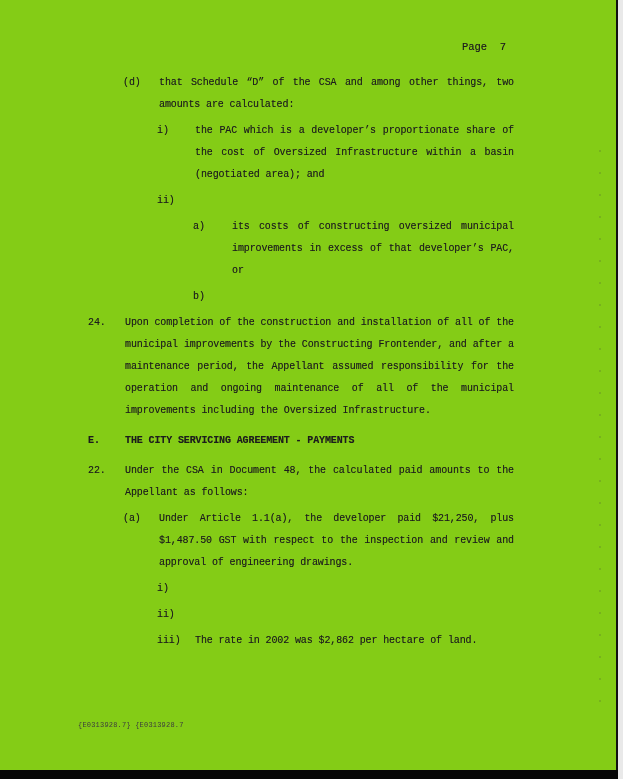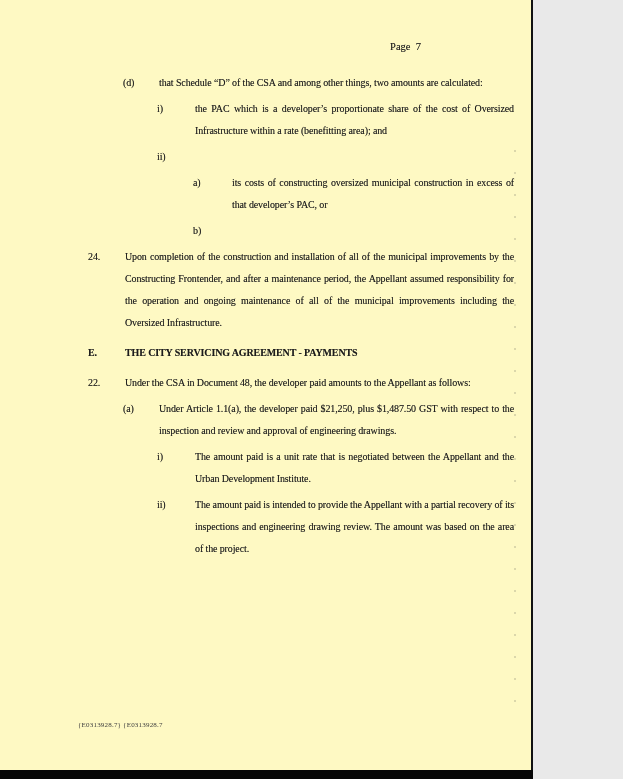--- a/index.html
+++ b/index.html
@@ -1,21 +1,21 @@
 <!DOCTYPE html>
 <html><head>
 <meta charset="utf-8">
 <style>
   html,body{margin:0;padding:0;background:#e9e9e9;}
   .page{
     position:relative;
-    width:533px;height:779px;
-    background:#fef9c3;
+    width:618px;height:779px;
+    background:#84cc16;
     overflow:hidden;
-    font-family:Liberation Serif, serif;
+    font-family:Liberation Mono, monospace;
     color:#1c1c1c;
   }
   
   .edge-right{
     position:absolute;top:0;right:0;width:2px;height:779px;
     background:#111;
   }
   .edge-bottom{
     position:absolute;left:0;bottom:0;width:623px;height:9px;
     background:#050505;
@@ -62,55 +62,57 @@
 <div class="page">
   <div class="page-number">Page  7</div>
 
   <div class="doc">
       <div class="item lvl2">
         <span class="marker">(d)</span>
         <span class="text">that Schedule “D” of the CSA and among other things, two amounts are calculated:</span>
       </div>
       <div class="item lvl3">
         <span class="marker">i)</span>
-        <span class="text">the PAC which is a developer’s proportionate share of the cost of Oversized Infrastructure within a rate (benefitting area); and</span>
+        <span class="text">the PAC which is a developer’s proportionate share of the cost of Oversized Infrastructure within a basin (negotiated area); and</span>
       </div>
       <div class="item lvl3">
         <span class="marker">ii)</span>
       </div>
       <div class="item lvl4">
         <span class="marker">a)</span>
-        <span class="text">its costs of constructing oversized municipal construction in excess of that developer’s PAC, or</span>
+        <span class="text">its costs of constructing oversized municipal improvements in excess of that developer’s PAC, or</span>
       </div>
       <div class="item lvl4">
         <span class="marker">b)</span>
       </div>
       <div class="item lvl1">
         <span class="marker">24.</span>
         <span class="text">Upon completion of the construction and installation of all of the municipal improvements by the Constructing Frontender, and after a maintenance period, the Appellant assumed responsibility for the operation and ongoing maintenance of all of the municipal improvements including the Oversized Infrastructure.</span>
       </div>
       <div class="item lvl1 heading">
         <span class="marker">E.</span>
         <span class="text">THE CITY SERVICING AGREEMENT - PAYMENTS</span>
       </div>
       <div class="item lvl1">
         <span class="marker">22.</span>
-        <span class="text">Under the CSA in Document 48, the developer paid amounts to the Appellant as follows:</span>
+        <span class="text">Under the CSA in Document 48, the calculated paid amounts to the Appellant as follows:</span>
       </div>
       <div class="item lvl2">
         <span class="marker">(a)</span>
         <span class="text">Under Article 1.1(a), the developer paid $21,250, plus $1,487.50 GST with respect to the inspection and review and approval of engineering drawings.</span>
       </div>
       <div class="item lvl3">
         <span class="marker">i)</span>
-        <span class="text">The amount paid is a unit rate that is negotiated between the Appellant and the Urban Development Institute.</span>
       </div>
       <div class="item lvl3">
         <span class="marker">ii)</span>
-        <span class="text">The amount paid is intended to provide the Appellant with a partial recovery of its inspections and engineering drawing review.  The amount was based on the area of the project.</span>
+      </div>
+      <div class="item lvl3">
+        <span class="marker">iii)</span>
+        <span class="text">The rate in 2002 was $2,862 per hectare of land.</span>
       </div>
     </div>
 
   <div class="doc-footer">{E0313928.7} {E0313928.7</div>
 
   <div class="speckle-column"></div>
   <div class="edge-right"></div>
   <div class="edge-bottom"></div>
 </div>
 

